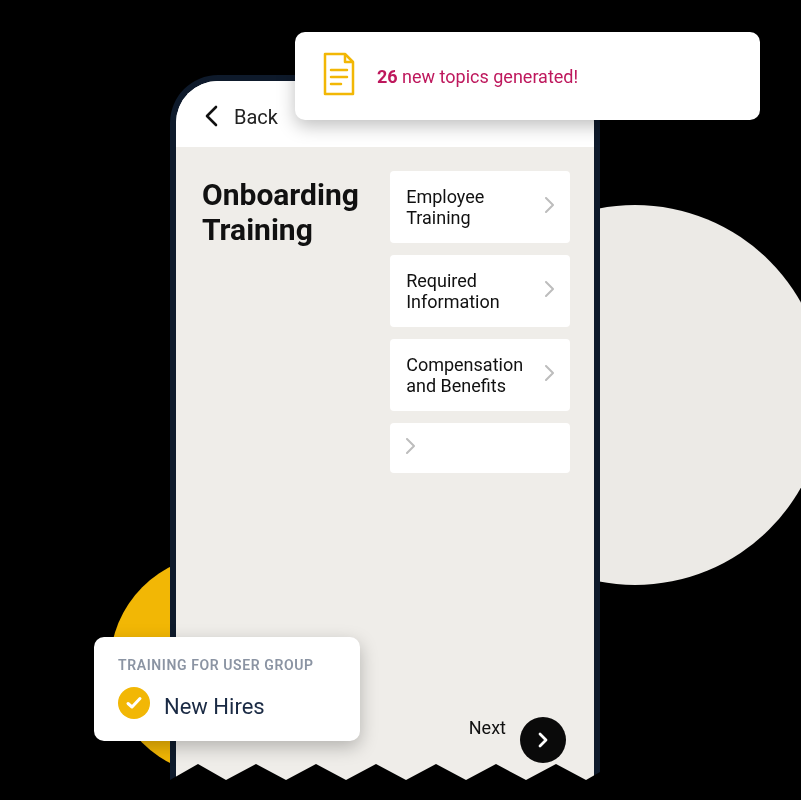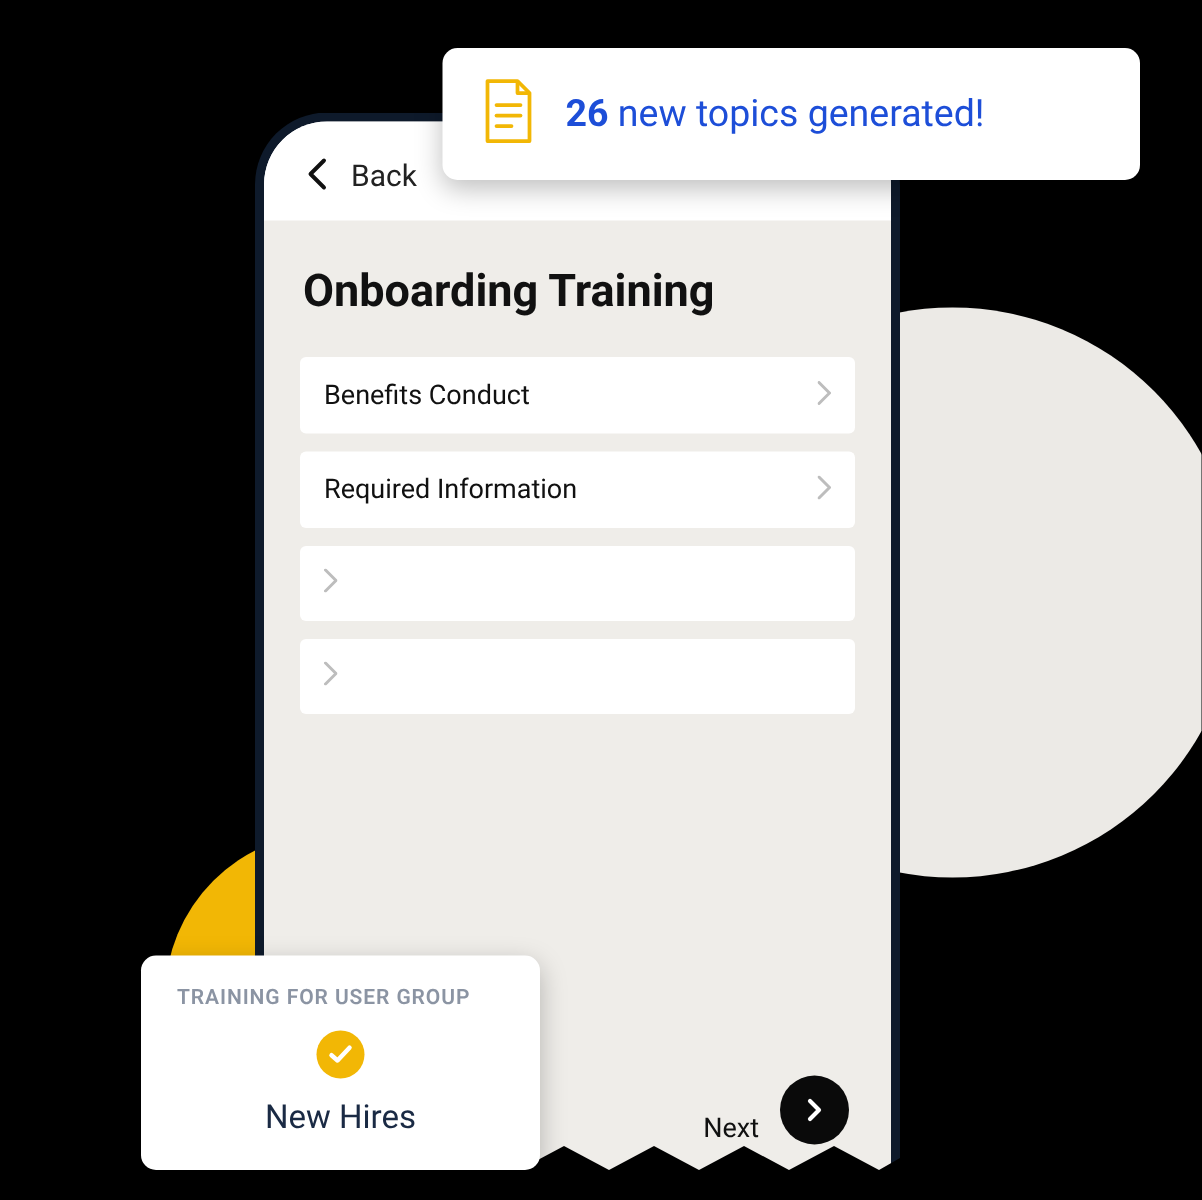--- a/index.html
+++ b/index.html
@@ -62,21 +62,20 @@
   .back-chevron svg { display: block; }
   .back-label {
     font-size: 20px;
     color: #222;
   }
   .phone-body {
     flex: 1;
     background: #efede9;
     padding: 24px 24px 0 24px;
     display: flex;
-    flex-direction: column;
     position: relative;
   }
   .page-title {
     font-size: 30px;
     font-weight: 700;
     color: #111;
     margin: 6px 0 26px 2px;
   }
   .topic-list {
     display: flex;
@@ -97,21 +96,21 @@
     color: #111;
   }
   .topic-chevron {
     color: #bdbdbd;
   }
   .next-area {
     position: absolute;
     right: 28px;
     bottom: 32px;
     display: flex;
-    align-items: flex-end;
+    align-items: flex-start;
     gap: 14px;
     cursor: pointer;
   }
   .next-label {
     font-size: 18px;
     color: #111;
   }
   .next-circle {
     width: 46px;
     height: 46px;
@@ -134,22 +133,22 @@
     box-shadow: 0 6px 18px rgba(0,0,0,0.25);
     padding: 20px 26px;
     display: flex;
     align-items: center;
     gap: 20px;
   }
   .callout-top .doc-icon {
     flex-shrink: 0;
   }
   .callout-text {
-    font-size: 25px;
-    color: #1d4ed8;
+    font-size: 18px;
+    color: #be185d;
   }
   .callout-text .bold {
     font-weight: 700;
   }
 
   
   .usergroup-card {
     position: absolute;
     left: 94px;
     top: 637px;
@@ -161,23 +160,22 @@
   }
   .usergroup-heading {
     font-size: 14px;
     letter-spacing: 0.6px;
     color: #8b94a3;
     font-weight: 600;
     margin-bottom: 14px;
   }
   .usergroup-row {
     display: flex;
-    align-items: center;
+    align-items: flex-end;
     gap: 14px;
-    flex-direction: column;
   }
   .check-badge {
     width: 32px;
     height: 32px;
     border-radius: 50%;
     background: #f2b705;
     display: flex;
     align-items: center;
     justify-content: center;
   }
@@ -213,36 +211,37 @@
           </svg>
         </span>
         <span class="back-label">Back</span>
       </div>
 
       <div class="phone-body">
         <h1 class="page-title">Onboarding Training</h1>
 
         <div class="topic-list">
           <div class="topic-row">
-            <span class="topic-label">Benefits Conduct</span>
+            <span class="topic-label">Employee Training</span>
             <span class="topic-chevron">
               <svg width="9" height="16" viewBox="0 0 9 16" fill="none">
                   <path d="M1 1 L8 8 L1 15" stroke="#bdbdbd" stroke-width="2" stroke-linecap="round" stroke-linejoin="round"></path>
                 </svg>
             </span>
           </div>
           <div class="topic-row">
             <span class="topic-label">Required Information</span>
             <span class="topic-chevron">
               <svg width="9" height="16" viewBox="0 0 9 16" fill="none">
                   <path d="M1 1 L8 8 L1 15" stroke="#bdbdbd" stroke-width="2" stroke-linecap="round" stroke-linejoin="round"></path>
                 </svg>
             </span>
           </div>
           <div class="topic-row">
+            <span class="topic-label">Compensation and Benefits</span>
             <span class="topic-chevron">
               <svg width="9" height="16" viewBox="0 0 9 16" fill="none">
                   <path d="M1 1 L8 8 L1 15" stroke="#bdbdbd" stroke-width="2" stroke-linecap="round" stroke-linejoin="round"></path>
                 </svg>
             </span>
           </div>
           <div class="topic-row">
             <span class="topic-chevron">
               <svg width="9" height="16" viewBox="0 0 9 16" fill="none">
                   <path d="M1 1 L8 8 L1 15" stroke="#bdbdbd" stroke-width="2" stroke-linecap="round" stroke-linejoin="round"></path>

